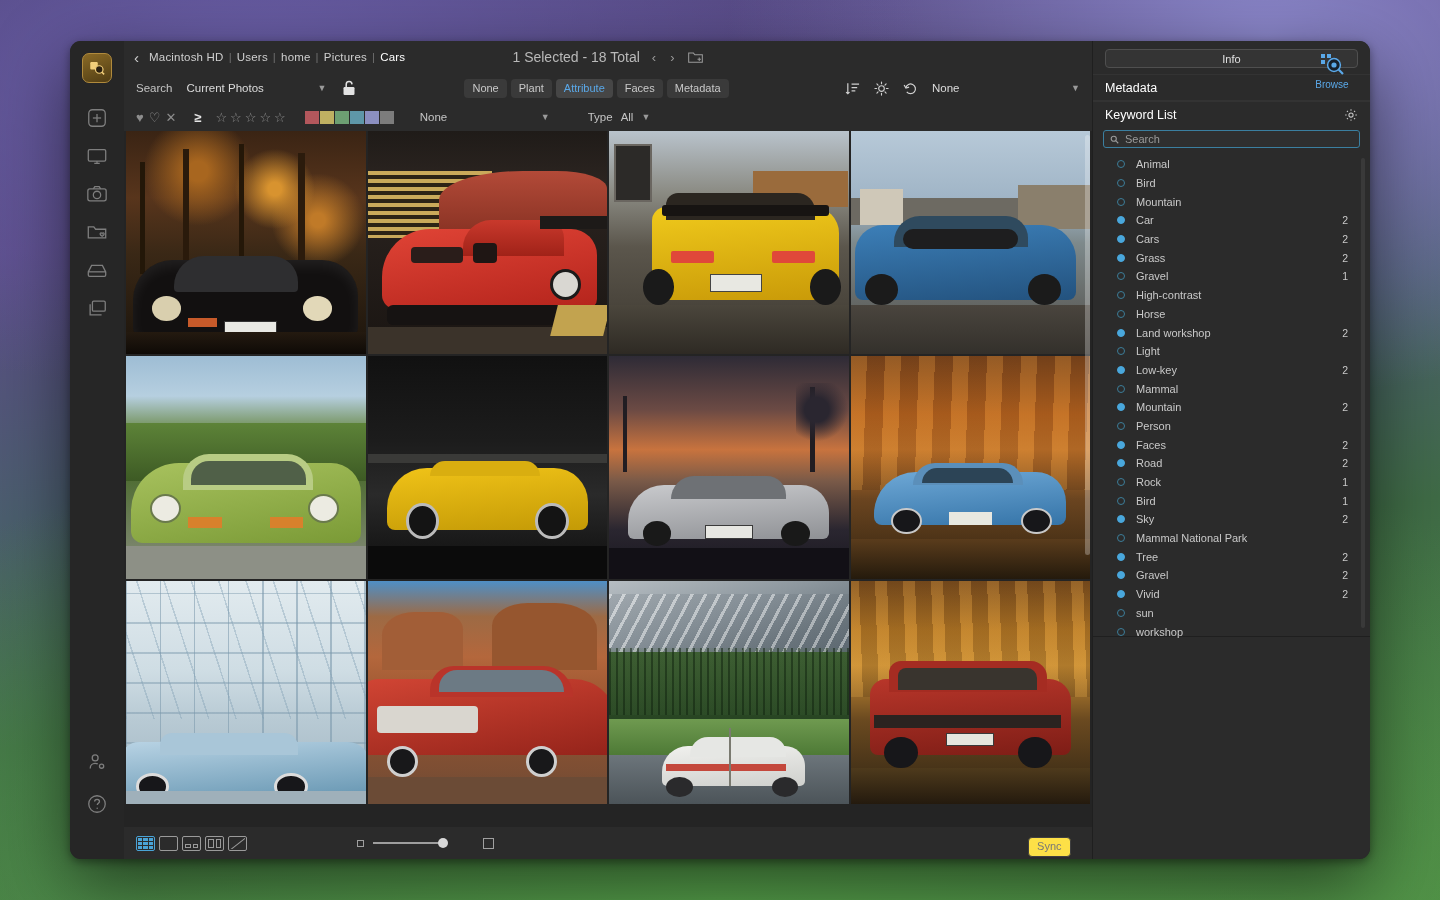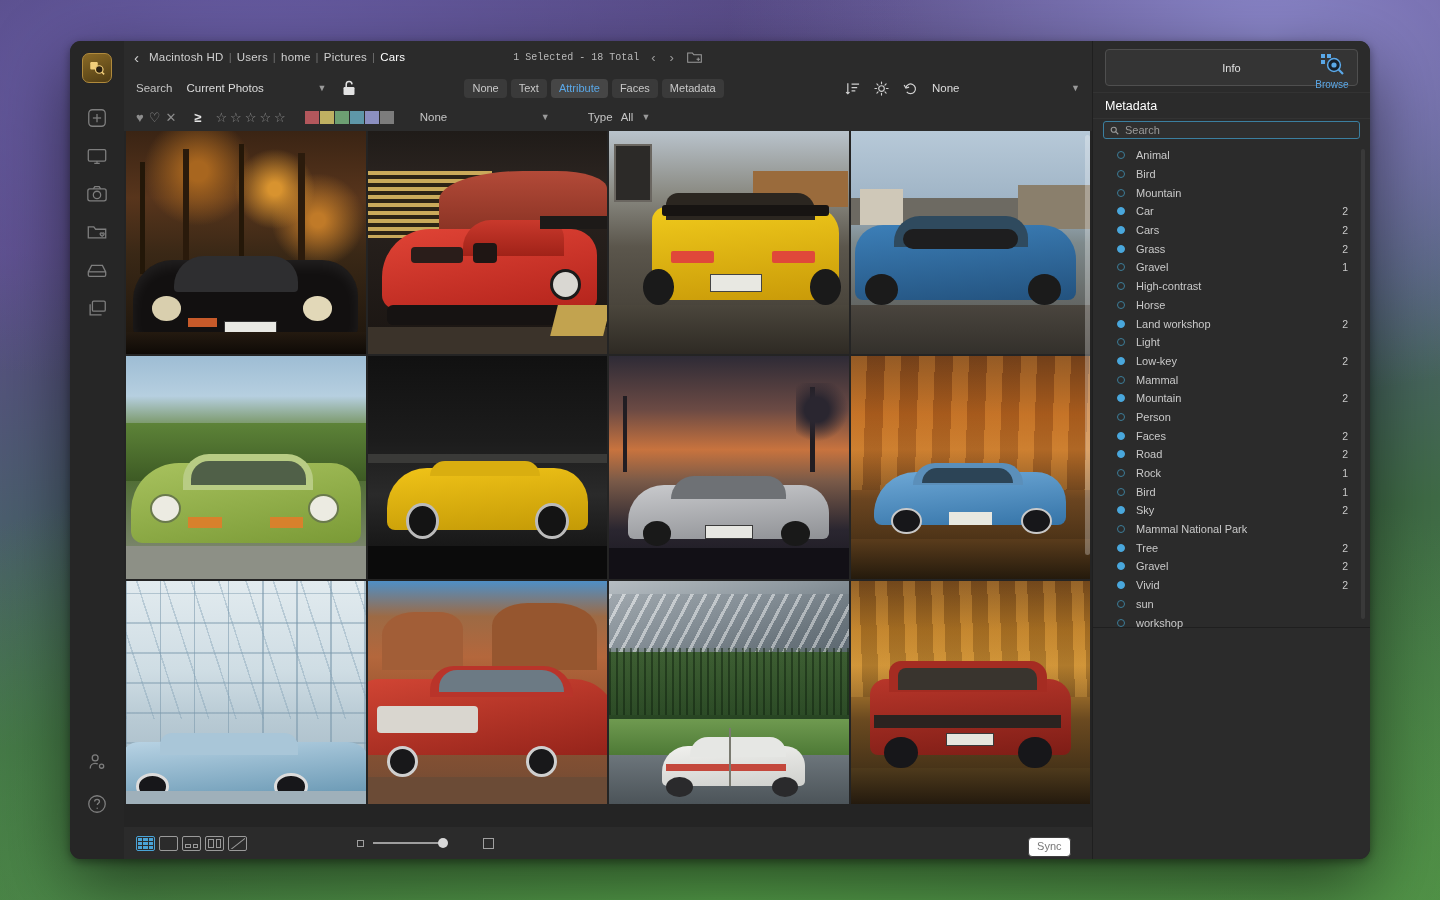--- a/index.html
+++ b/index.html
@@ -54,21 +54,21 @@
   #back-chevron { color:#cfcfcf; font-size:15px; padding:0 10px 0 4px; line-height:1; }
   #breadcrumb { font-size: 11.5px; color: #cfcfcf; letter-spacing:.2px; }
   #breadcrumb .sep { color: #6e6e6e; padding: 0 5px; }
   #breadcrumb .crumb-last { color: #ffffff; }
   #selection-area {
     position: absolute; left: 0; right: 0; top: 0; bottom: 0;
     display: flex; align-items: center; justify-content: center; gap: 10px;
     pointer-events: none;
   }
   #selection-area > * { pointer-events: auto; }
-  #selection-count { font-size: 10px; color: #b9b9b9; font-family: Liberation Mono, monospace; }
+  #selection-count { font-size: 14px; color: #b9b9b9; }
   .nav-arrow { color: #9a9a9a; font-size: 13px; padding: 0 2px; }
   #folder-add-icon { color: #9a9a9a; }
   #folder-add-icon svg { width: 17px; height: 15px; display:block; }
 
   
   #filter-bar {
     height: 30px; flex: 0 0 30px; display: flex; align-items: center;
     padding: 0 12px; gap: 0; font-size: 11.5px; color: #c4c4c4;
   }
   #search-label { margin-right: 14px; color:#c4c4c4; }
@@ -139,33 +139,33 @@
   .sq-sm { width:7px; height:7px; border:1px solid #a0a0a0; }
   .sq-lg { width:11px; height:11px; border:1px solid #a0a0a0; }
   #slider-track { width:74px; height:2px; background:#9e9e9e; position:relative; }
   #slider-knob { position:absolute; right:-1px; top:-4px; width:10px; height:10px; border-radius:50%; background:#d8d8d8; }
   #sq-lg-wrap { margin-left: 36px; }
   #bottom-right { margin-left:auto; display:flex; align-items:center; gap:10px;flex-direction:column; }
   .btn-sm {
     font-size:11px; padding: 2px 8px 3px; border-radius:4px;
     background:#4a4a4a; color:#e4e4e4; border:1px solid #5a5a5a; line-height:13px;
   }
-  .btn-sm.disabled { background:#ffffff; color:#777; border-color:#3f3f3f; }
+  .btn-sm.disabled { background:#fde047; color:#777; border-color:#3f3f3f; }
   #panel-toggle { width:17px; height:13px; border:1px solid #a3a3a3; border-radius:2px; position:relative; }
   #panel-toggle:after { content:""; position:absolute; right:0; top:0; bottom:0; width:6px; background:#a3a3a3; }
 
   
   #right-panel {
     width: 278px; flex: 0 0 278px; background:#2b2b2b;
     display:flex; flex-direction:column; padding: 0 0 0 0;
     border-left: 1px solid #1f1f1f;
   }
   #info-tab-wrap { padding: 8px 12px 6px; }
   #info-tab {
-    height: 37px; border:1px solid #4f4f4f; border-radius:4px; background:#343434;
+    height: 19px; border:1px solid #4f4f4f; border-radius:4px; background:#343434;
     display:flex; align-items:center; justify-content:center; font-size:11px; color:#e0e0e0;
   }
   .panel-head {
     height: 27px; display:flex; align-items:center; justify-content:space-between;
     padding: 0 12px; font-size: 12.5px; color:#ffffff;
     border-top: 1px solid #333; border-bottom: 1px solid #333;
   }
   #keyword-head { border-bottom:none; }
   #gear-icon { color:#c8c8c8; }
   #gear-icon svg { width:14px; height:14px; display:block; }
@@ -302,21 +302,21 @@
         <span class="chev">▼</span>
       </div>
       <span id="lock-icon">
         <svg viewBox="0 0 14 16" fill="none" stroke="currentColor" stroke-width="1.5">
           <rect x="1.5" y="7" width="11" height="8" rx="1.2" fill="currentColor" stroke="none"></rect>
           <path d="M4.2 7V4.6a2.9 2.9 0 0 1 5.8-.2"></path>
         </svg>
       </span>
       <div id="seg-group">
         <span class="seg">None</span>
-        <span class="seg">Text</span>
+        <span class="seg">Plant</span>
         <span class="seg active">Attribute</span>
         <span class="seg">Faces</span>
         <span class="seg">Metadata</span>
       </div>
       <div id="filter-right">
         <span class="tool-ic">
           <svg viewBox="0 0 16 16" fill="none" stroke="currentColor" stroke-width="1.3">
             <path d="M3 2.5v11M1.2 11.8L3 13.6l1.8-1.8"></path>
             <line x1="7" y1="3.4" x2="15" y2="3.4"></line>
               <line x1="7" y1="7" x2="13" y2="7"></line>
@@ -600,20 +600,29 @@
 
   <div id="right-panel">
     <div id="info-tab-wrap">
       <div id="info-tab">Info</div>
     </div>
 
     <div class="panel-head">
       <span>Metadata</span>
     </div>
 
+    <div class="panel-head" id="keyword-head">
+      <span>Keyword List</span>
+      <span id="gear-icon">
+        <svg viewBox="0 0 16 16" fill="none" stroke="currentColor" stroke-width="1.2">
+          <circle cx="8" cy="8" r="2.4"></circle>
+          <path d="M8 1.3v1.7M8 13v1.7M1.3 8h1.7M13 8h1.7M3.3 3.3l1.2 1.2M11.5 11.5l1.2 1.2M12.7 3.3l-1.2 1.2M4.5 11.5l-1.2 1.2"></path>
+        </svg>
+      </span>
+    </div>
 
     <div id="kw-search-wrap">
       <div id="kw-search">
         <svg viewBox="0 0 12 12" fill="none" stroke="currentColor" stroke-width="1.5">
           <circle cx="5" cy="5" r="3.4"></circle>
             <line x1="7.6" y1="7.6" x2="11" y2="11"></line>
         </svg>
         <span>Search</span>
       </div>
     </div>

